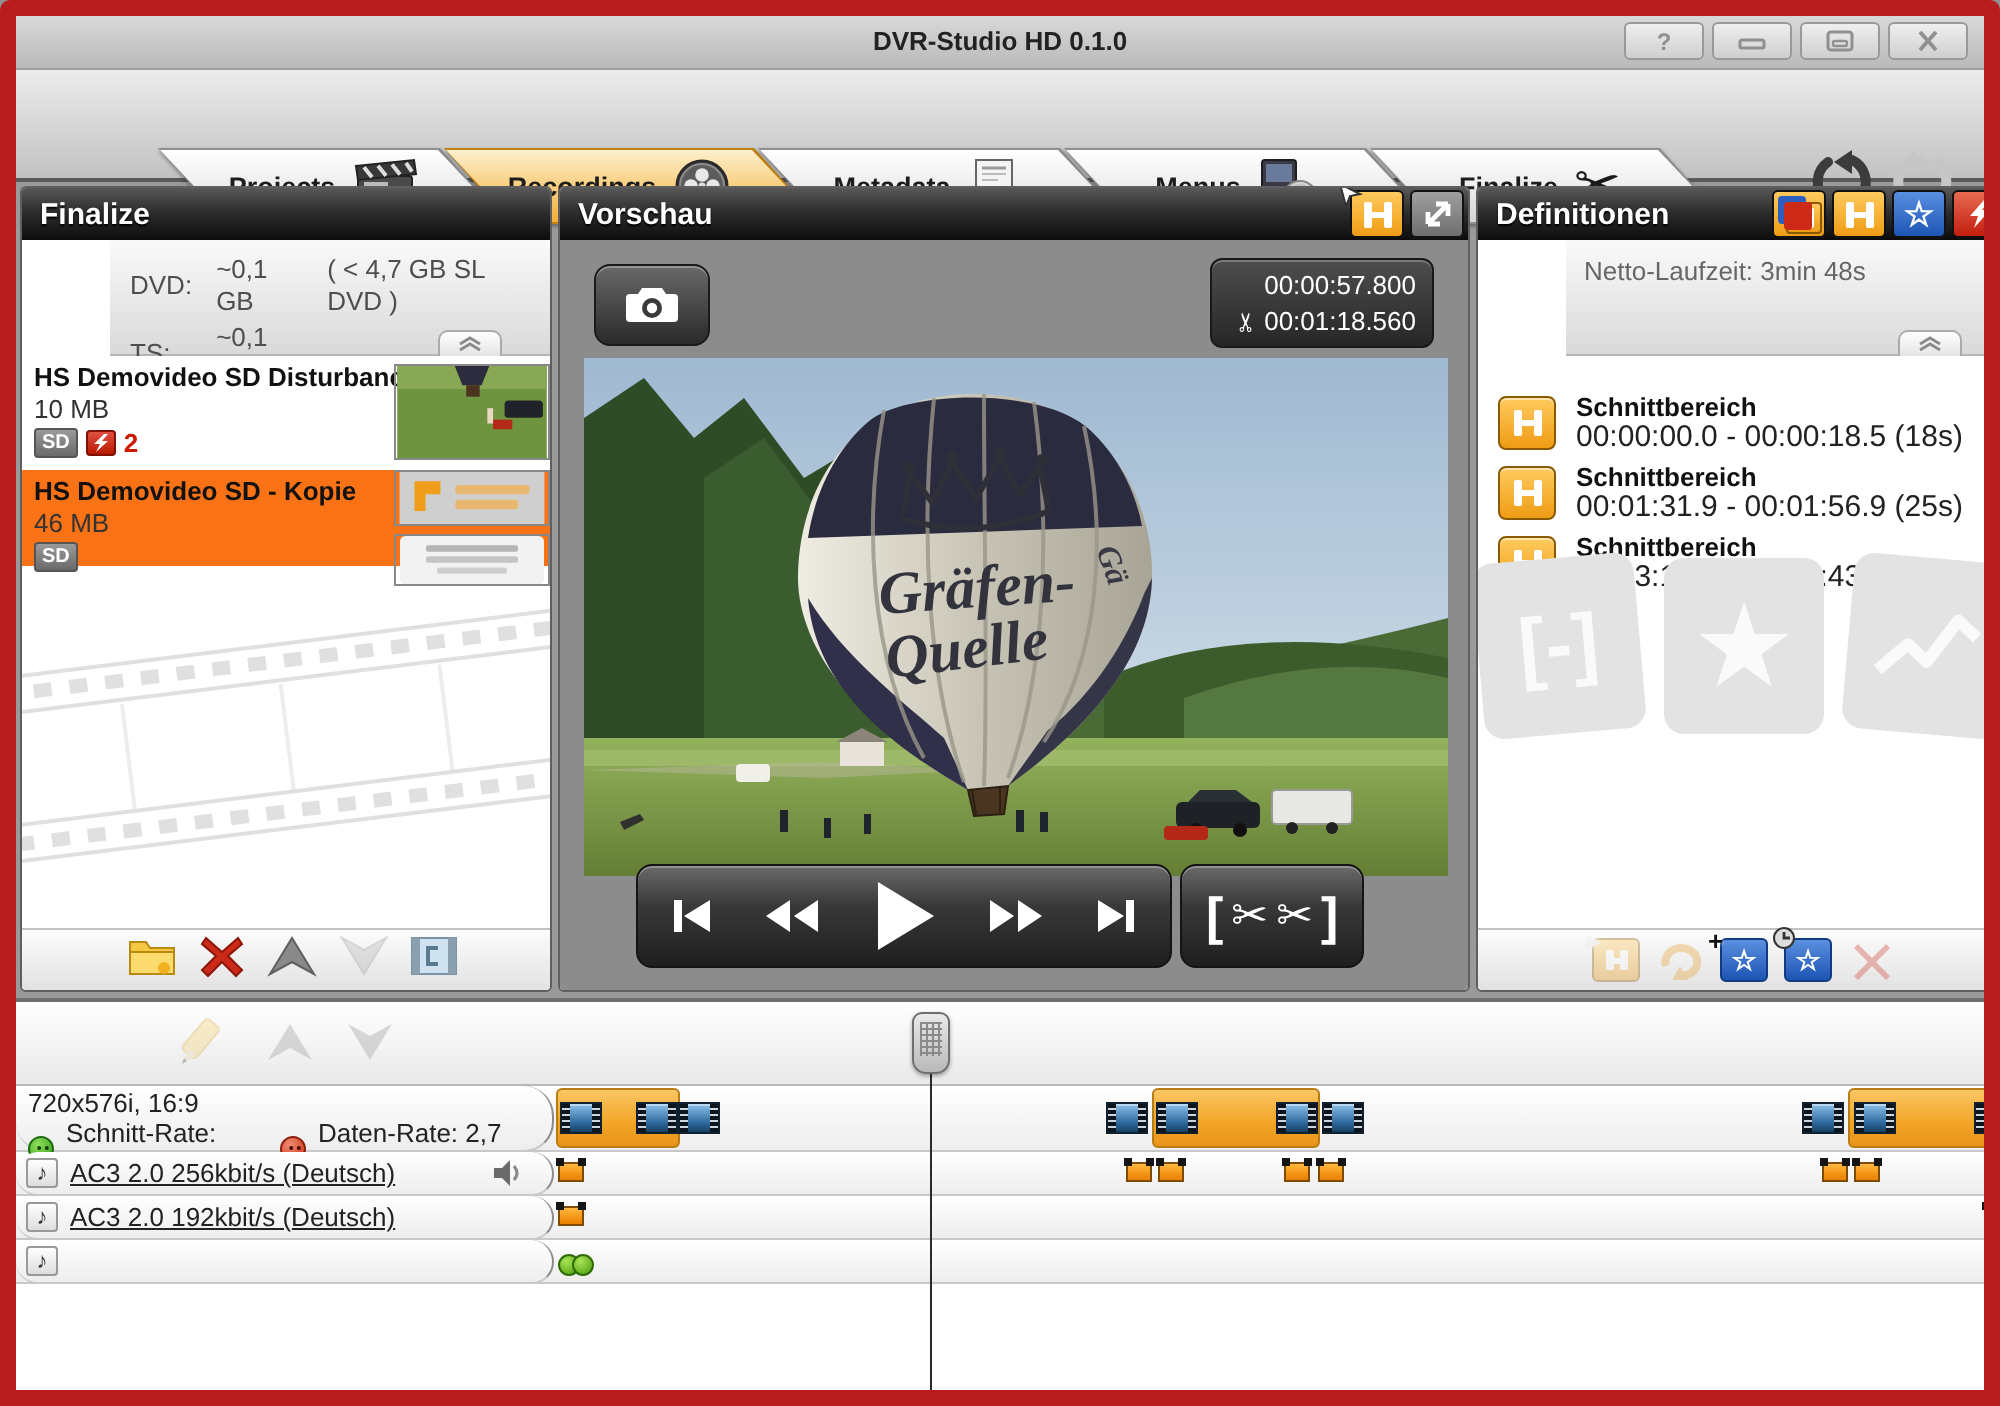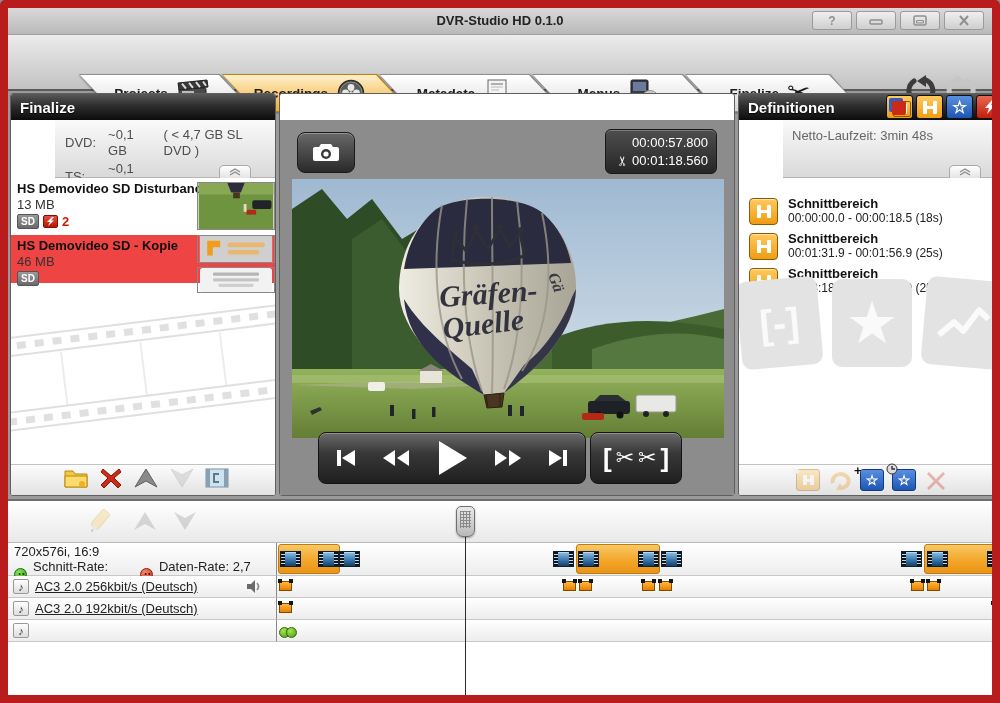--- a/index.html
+++ b/index.html
@@ -62,21 +62,21 @@
   .toolbar { position:absolute; left:0; right:0; bottom:0; height:31px; border-top:1px solid #c2c2c2;
     background:linear-gradient(#fcfcfc,#e2e2e2); display:flex; align-items:center; }
   .dim { opacity:.35; }
 
   
   #aufnahmen { left:2px; width:266px; }
   .auf-info { height:58px; padding:5px 0 0 8px; font-size:13px; color:#4e4e4e; line-height:16px; }
   .auf-info td { padding-right:10px; font-size:13px; color:#4e4e4e; }
   .rec-list { position:relative; height:152px; background:#fff; }
   .rec-item { position:relative; padding:3px 82px 3px 6px; }
-  .rec-item.selected { background:#ef4444; }
+  .rec-item.selected { background:#f97316; }
   .rec-title { font-size:13px; font-weight:bold; color:#111; white-space:nowrap; }
   .rec-size { font-size:13px; color:#333; margin-top:1px; }
   .badges { display:flex; align-items:center; gap:4px; margin-top:2px; }
   .badge-sd { background:linear-gradient(#9a9a9a,#6a6a6a); color:#fff; font-size:10px; font-weight:bold;
     padding:1px 3px; border-radius:2px; border:1px solid #555; }
   .badge-flag { width:15px; height:13px; background:linear-gradient(#e05040,#b81800); border:1px solid #801000;
     border-radius:2px; position:relative; display:flex; align-items:center; justify-content:center; }
   .flag-count { color:#cc1a00; font-size:13px; font-weight:bold; }
   .thumb-col { position:absolute; right:0; top:0; width:78px; }
   .thumb { border:1px solid #888; display:block; }
@@ -104,40 +104,40 @@
   .cutgroup .sc { color:#fff; font-size:22px; }
 
   
   #definitionen { left:730px; width:268px; }
   .def-info { height:58px; padding:8px 0 0 9px; font-size:13px; color:#666; }
   .def-list { position:relative; background:#fff; padding-top:16px; }
   .def-item { display:flex; align-items:center; gap:10px; padding:2px 8px 3px 10px; }
   .def-hicon { width:29px; height:27px; border-radius:4px; background:linear-gradient(#ffca5e,#ef9c14);
     border:1px solid #8a5a00; box-shadow:inset 0 1px 0 rgba(255,255,255,.5); display:flex; align-items:center; justify-content:center; flex:none; }
   .def-name { font-size:13px; font-weight:bold; color:#111; line-height:15px; }
-  .def-range { font-size:12px; color:#222; line-height:15px; }
+  .def-range { font-size:15px; color:#222; line-height:15px; }
   .wm-icons { position:absolute; left:0; top:185px; width:100%; display:flex; justify-content:center; gap:12px; pointer-events:none; }
   .wm-card { width:82px; height:88px; background:#e3e3e3; border-radius:10px; display:flex; align-items:center; justify-content:center;
     color:#fafafa; font-size:40px; font-weight:bold; }
   .def-toolbar { justify-content:center; gap:8px; }
   .mini-btn { width:24px; height:22px; border-radius:3px; position:relative; display:flex; align-items:center; justify-content:center; }
   .mini-blue { background:linear-gradient(#5a8fe0,#1d55b4); border:1px solid #123a80; color:#fff; font-size:14px; font-weight:bold; }
   .ov-tl { position:absolute; left:-7px; top:-7px; font-size:13px; font-weight:bold; color:#111; text-shadow:0 0 2px #fff; }
 
   
   #timeline { position:absolute; left:0; top:491px; width:1000px; height:212px; background:#fff; border-top:2px solid #6e6e6e; }
   .tl-topbar { position:absolute; left:0; top:0; width:100%; height:42px; background:linear-gradient(#ffffff,#e9e9e9); border-bottom:1px solid #b9b9b9; }
   .tl-topicons { position:absolute; left:80px; top:6px; display:flex; gap:14px; align-items:center; }
   .lane { position:absolute; left:0; width:100%; background:linear-gradient(#ffffff,#ededed); border-bottom:1px solid #c8c8c8; }
   #lane-video { top:42px; height:33px; }
   #lane-a1 { top:75px; height:22px; }
   #lane-a2 { top:97px; height:22px; }
   #lane-mpg { top:119px; height:22px; }
   .tl-labels { position:absolute; left:0; top:42px; width:269px; bottom:0; z-index:5; }
-  .lbl-row { background:linear-gradient(#ffffff,#ededed); border-bottom:1px solid #c8c8c8; border-right:1px solid #8a8a8a; position:relative; }
+  .lbl-row { background:linear-gradient(#ffffff,#ededed); border-bottom:1px solid #c8c8c8; border-right:1px solid #8a8a8a; position:relative;border-radius:15px; }
   .lbl-video { height:33px; padding:1px 4px 0 6px; }
   .lbl-audio { height:22px; display:flex; align-items:center; gap:6px; padding-left:5px; }
   .lbl-rest { height:59px; border-bottom:1px solid #aaa; border-right:none; background:#fff; }
   .v-format { font-size:13px; color:#222; }
   .v-rates { display:flex; align-items:center; gap:6px; font-size:13px; color:#222; margin-top:0px; }
   .face { width:13px; height:13px; border-radius:50%; flex:none; position:relative; }
   .face.good { background:radial-gradient(circle at 35% 30%,#8fe05a,#2f9a1a); border:1px solid #1e6b0c; }
   .face.bad  { background:radial-gradient(circle at 35% 30%,#f08a70,#c93014); border:1px solid #8a1e08; }
   .face svg { position:absolute; left:0; top:0; }
   .note-box { width:16px; height:15px; background:linear-gradient(#fff,#ddd); border:1px solid #999; border-radius:2px;
@@ -311,21 +311,21 @@
         </table>
       <div class="collapse-tab" style="right:24px; bottom:-1px;">
         <svg width="14" height="10">
             <path d="M2 5 L7 2 L12 5 M2 8 L7 5 L12 8" fill="none" stroke="#8a8a8a" stroke-width="1.4"></path>
           </svg>
       </div>
     </div>
     <div class="rec-list">
       <div class="rec-item" style="height:57px">
         <div class="rec-title">HS Demovideo SD Disturbances</div>
-        <div class="rec-size">13 MB</div>
+        <div class="rec-size">10 MB</div>
         <div class="badges">
           <span class="badge-sd">SD</span>
           <span class="badge-flag">
               <svg width="9" height="9">
                 <polygon points="6,0 1,5 4,5 2,9 8,3.5 5,3.5 8,0" fill="#fff"></polygon>
               </svg>
             </span>
           <span class="flag-count">2</span>
         </div>
       </div>
@@ -422,20 +422,38 @@
       <span><svg width="24" height="22" viewBox="0 0 24 22">
             <rect x="1" y="2" width="22" height="18" fill="#cfe2ef" stroke="#7a94a8"></rect>
             <rect x="1" y="2" width="4" height="18" fill="#8aa0b0"></rect>
             <rect x="19" y="2" width="4" height="18" fill="#8aa0b0"></rect>
             <path d="M14 7 h-5 v8 h5" fill="none" stroke="#5a7a90" stroke-width="2"></path>
           </svg></span>
     </div>
   </div>
 
   <div class="panel" id="vorschau">
+    <div class="panel-header">
+      <span class="panel-title">Vorschau</span>
+      <div class="hdr-btns">
+        <div class="hdr-btn orange">
+          <span class="hglyph">
+              <span></span>
+            </span>
+          <span class="cursor-ov"><svg width="14" height="14">
+                <polygon points="1,1 11,6 6,7 4,12" fill="#fff" stroke="#333"></polygon>
+              </svg></span>
+        </div>
+        <div class="hdr-btn gray">
+          <svg width="16" height="16">
+              <path d="M3 13 L13 3 M13 3 h-6 M13 3 v6 M3 13 h6 M3 13 v-6" stroke="#fff" stroke-width="2.4" fill="none"></path>
+            </svg>
+        </div>
+      </div>
+    </div>
     <div class="vor-body">
       <div class="cam-btn">
         <svg width="30" height="22" viewBox="0 0 30 22">
             <path d="M8 5 L10 2 h10 l2 3" fill="#fff"></path>
             <rect x="2" y="5" width="26" height="14" rx="2" fill="#fff"></rect>
             <circle cx="15" cy="12" r="5" fill="#3a3a3a"></circle>
             <circle cx="15" cy="12" r="2.6" fill="#fff"></circle>
           </svg>
       </div>
       <div class="timebox">

